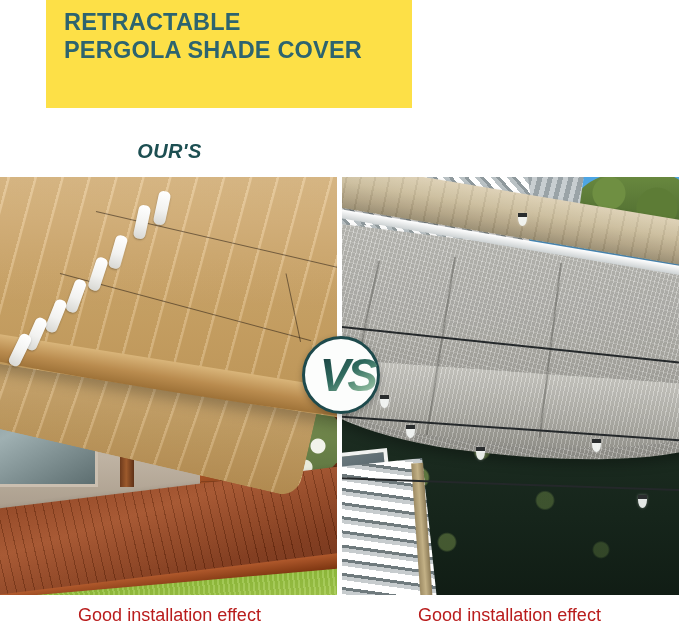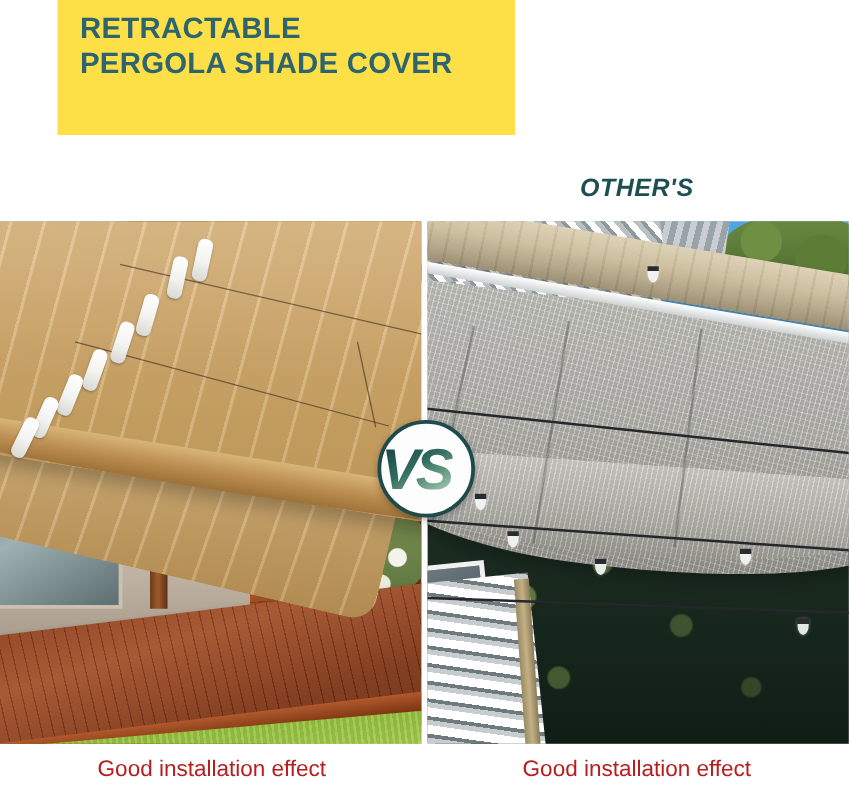--- a/index.html
+++ b/index.html
@@ -355,21 +355,21 @@
     left: 302px;
     top: 336px;
     width: 78px;
     height: 78px;
     border-radius: 50%;
     background: #fcfdfc;
     border: 3px solid #1e4a4c;
     box-sizing: border-box;
     display: flex;
     align-items: center;
-    justify-content: flex-start;
+    justify-content: flex-end;
     box-shadow: 0 2px 6px rgba(0,0,0,.28);
     z-index: 5;
   }
   .vs-text {
     font-size: 46px;
     font-weight: bold;
     font-style: italic;
     line-height: 1;
     letter-spacing: -3px;
     background: linear-gradient(150deg, #163b3d 0%, #2f6a5e 45%, #7fae93 78%, #c9ddd0 100%);
@@ -394,21 +394,21 @@
 </style>
 </head>
 <body>
 
 <div class="banner">
   <div class="banner-title">RETRACTABLE
 PERGOLA SHADE COVER</div>
 </div>
 
 <div class="heading-row">
-  <div class="col-heading right">OTHER'S</div>
+  <div class="col-heading left">OUR'S</div>
 </div>
 
 <div class="panel left">
   <div class="scene">
     <div class="layer l-sky"></div>
     <div class="layer l-house"></div>
     <div class="layer l-roof"></div>
     <div class="layer l-brick"></div>
     <div class="layer l-dish"></div>
     <div class="layer l-fence"></div>

